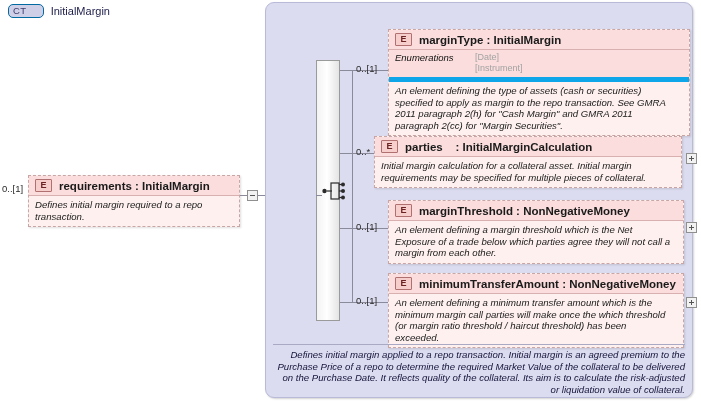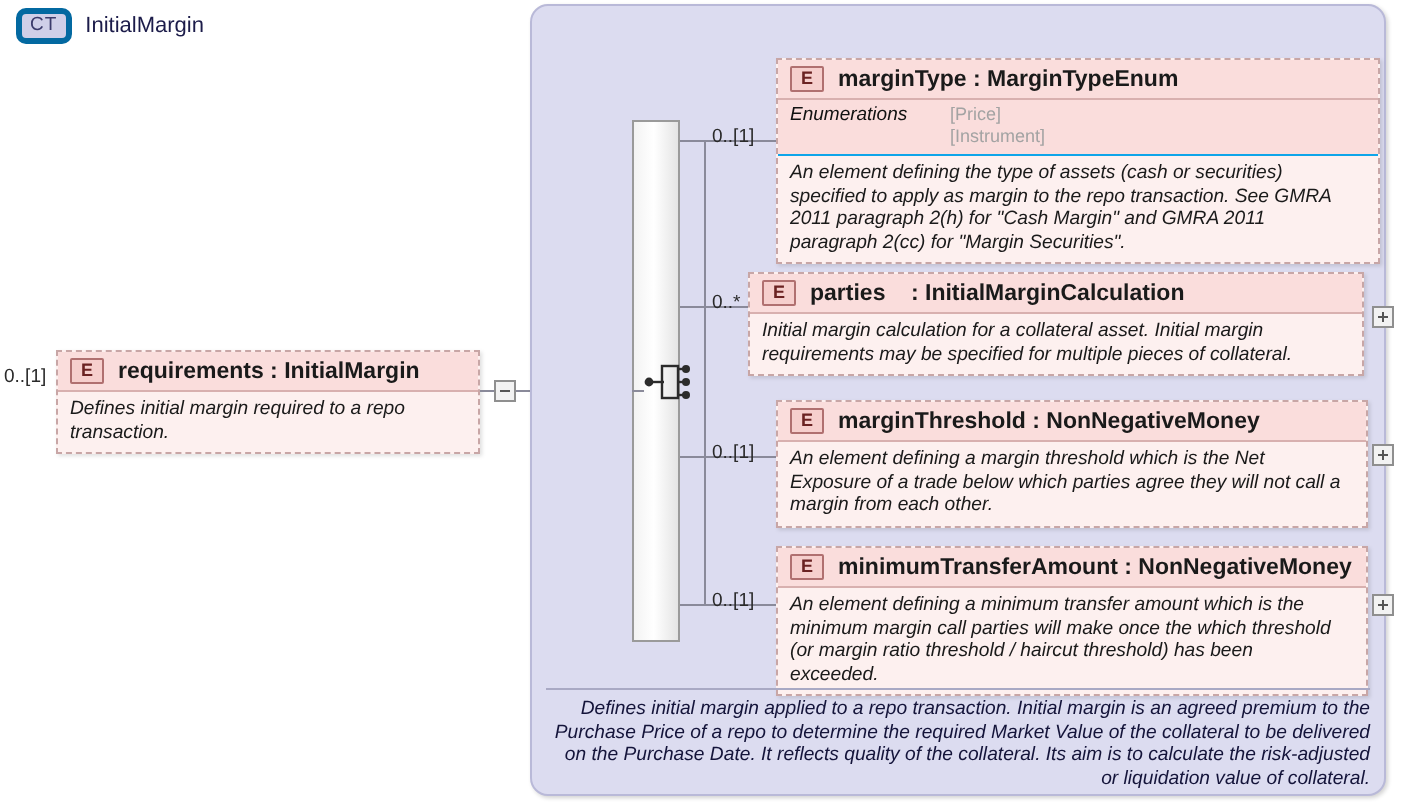--- a/index.html
+++ b/index.html
@@ -35,28 +35,28 @@
   }
   .ct-header {
     position: absolute;
     left: 8px; top: 4px;
     display: flex;
     align-items: center;
     gap: 7px;
   }
   .ct-badge {
     display: inline-block;
-    border: 3px solid #0369a1;
+    border: 1px solid #0369a1;
     border-radius: 5px;
     background: #cfcfe8;
     color: #3b3b6b;
     font-size: 9.5px;
     font-weight: normal;
     letter-spacing: .5px;
-    padding: 1px 4px 1px 4px;
+    padding: 1px 16px 1px 4px;
     line-height: 10px;
   }
   .ct-title {
     font-size: 11px;
     font-weight: normal;
     color: #1c1c4a;
   }
 
   
   .seq-col {
@@ -113,21 +113,21 @@
     font-size: 11.5px;
     font-weight: bold;
     color: #1a1a1a;
     white-space: pre;
   }
   .enum-row {
     display: flex;
     gap: 14px;
     background: #fadddc;
     padding: 2px 6px 3px 6px;
-    border-bottom: 1px solid #0ea5e9;
+    border-bottom: 5px solid #0ea5e9;
     font-size: 9.5px;
   }
   .enum-label {
     font-style: italic;
     color: #111;
     min-width: 66px;
   }
   .enum-values {
     color: #a3a3a3;
     font-size: 9px;
@@ -239,26 +239,26 @@
   <div class="line hline" style="left:340px; top:153px; width:34px;"></div>
   <div class="line hline" style="left:340px; top:228px; width:48px;"></div>
   <div class="line hline" style="left:340px; top:302px; width:48px;"></div>
   <div class="line hline" style="left:316px; top:195px; width:6px;"></div>
 
   <div class="card" style="left:356px; top:63px;">0..[1]</div>
 
   <div class="el-box" style="left:388px; top:29px; width:302px;">
     <div class="el-title-row">
       <span class="e-badge">E</span>
-      <span class="el-title">marginType : MarginTypeEnum</span>
+      <span class="el-title">marginType : InitialMargin</span>
     </div>
     <div class="enum-row">
       <span class="enum-label">Enumerations</span>
       <span class="enum-values">
-        <span>[Price]</span><br>
+        <span>[Date]</span><br>
         <span>[Instrument]</span>
       </span>
     </div>
     <div class="el-doc">An element defining the type of assets (cash or securities) specified to apply as margin to the repo transaction. See GMRA 2011 paragraph 2(h) for "Cash Margin" and GMRA 2011 paragraph 2(cc) for "Margin Securities".</div>
   </div>
 
   <div class="card" style="left:356px; top:146px;">0..*</div>
 
   <div class="el-box" style="left:374px; top:136px; width:308px;">
     <div class="el-title-row">

